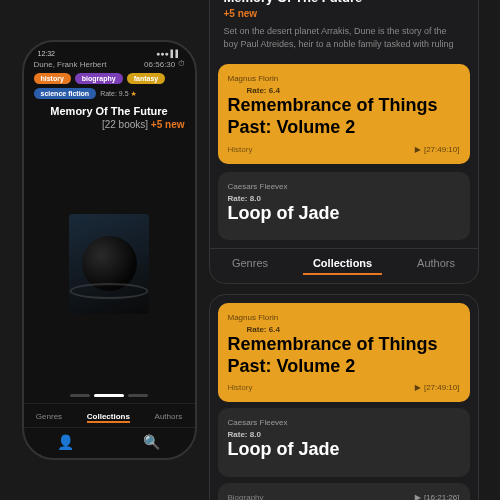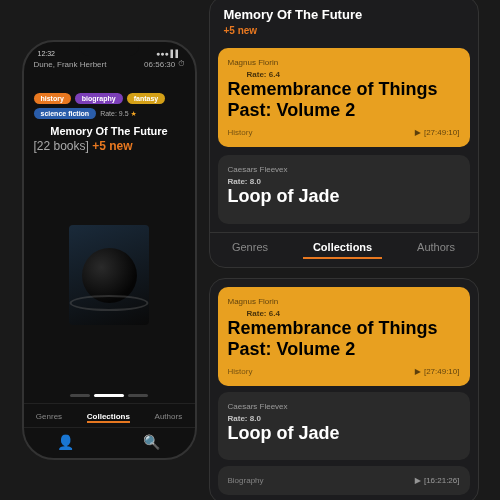--- a/index.html
+++ b/index.html
@@ -52,21 +52,21 @@
       flex: 1;
       display: flex;
       flex-direction: column;
       padding: 0 10px;
       overflow: hidden;
     }
     .phone-header {
       display: flex;
       justify-content: space-between;
       align-items: center;
-      margin-bottom: 24px;
+      margin-bottom: 4px;
     }
     .phone-header-title {
       font-size: 8px;
       color: #aaa;
     }
     .phone-header-time {
       font-size: 8px;
       color: #aaa;
       display: flex;
       align-items: center;
@@ -98,23 +98,23 @@
     }
     .star { color: #f5a623; }
     .book-title {
       font-size: 11px;
       font-weight: 700;
       color: #fff;
       text-align: center;
       margin-bottom: 2px;
     }
     .book-subtitle {
-      font-size: 12px;
+      font-size: 10px;
       color: #aaa;
-      text-align: left;
+      text-align: right;
       margin-bottom: 9px;
     }
     .new-badge {
       color: #e87820;
       font-weight: 600;
     }
     .book-cover-area {
       flex: 1;
       display: flex;
       align-items: center;
@@ -393,20 +393,21 @@
 </div>
 
 <div class="right-panel">
 
   <div class="expanded-card">
     <div class="expanded-card-header">
       <div class="expanded-title">Memory Of The Future</div>
       <div class="expanded-subtitle">
         <span class="new-tag">+5 new</span>
       </div>
+      <div class="expanded-desc">Set on the desert planet Arrakis, Dune is the story of the boy Paul Atreides, heir to a noble family tasked with ruling</div>
     </div>
 
     <div class="book-card book-card-yellow">
       <div class="card-header-row clearfix">
         <span class="book-card-author">Magnus Florin</span>
         <span class="book-card-rate book-card-rate-yellow" style="float:right;">Rate: 6.4</span>
       </div>
       <div class="book-card-title">Remembrance of Things Past: Volume 2</div>
       <div class="book-card-footer">
         <span class="book-card-genre">History</span>

